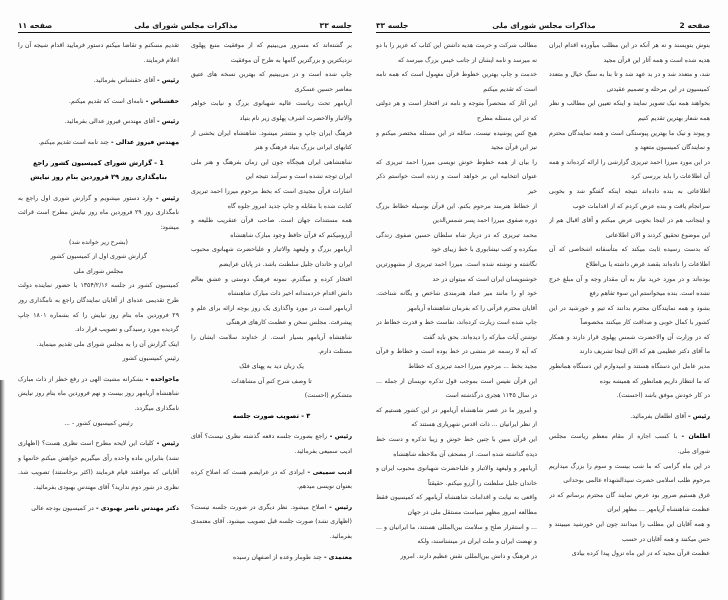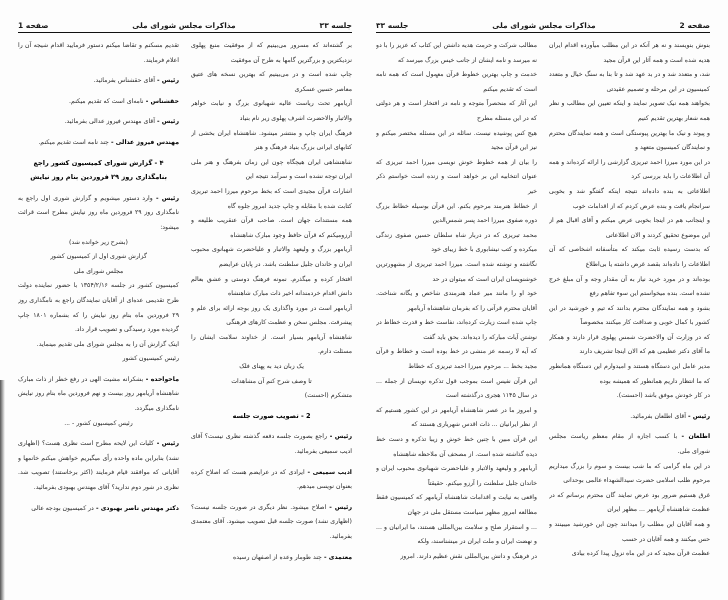--- a/index.html
+++ b/index.html
@@ -48,61 +48,61 @@
 </head>
 <body>
 
 <div class="spread">
 
   <div class="page left">
     <div class="binding-shadow"></div>
     <div class="header">
       <span>جلسه ۳۳</span>
       <span>مذاکرات مجلس شورای ملی</span>
-      <span>صفحه 1</span>
+      <span>صفحه ۱۱</span>
     </div>
     <div class="columns">
       <div class="col" id="lp-r">
           <p><span>بر گشته‌اند که مسرور می‌بینیم که از موفقیت منبع پهلوی نزدیکترین و بزرگترین گامها به طرح آن موفقیت</span></p>
           <p><span>چاپ شده است و در می‌بینیم که بهترین نسخه های عتیق معاصر حسین عسکری</span></p>
           <p><span>آریامهر تحت ریاست عالیه شهبانوی بزرگ و نیابت خواهر والاتبار والاحضرت اشرف پهلوی زیر نام بنیاد</span></p>
           <p><span>فرهنگ ایران چاپ و منتشر میشود. شاهنشاه ایران بخشی از کتابهای ایرانی بزرگ بنیاد فرهنگ و هنر</span></p>
           <p><span>شاهنشاهی ایران هیچگاه چون این زمان بفرهنگ و هنر ملی ایران توجه نشده است و سرآمد نتیجه این</span></p>
           <p><span>اشارات قرآن مجیدی است که بخط مرحوم میرزا احمد تبریزی کتابت شده با مقابله و چاپ جدید امروز جلوه گاه</span></p>
           <p><span>همه مستندات جهان است. صاحب قرآن عنقریب طلیعه و آرزومیکنم که قرآن حافظ وجود مبارک شاهنشاه</span></p>
           <p><span>آریامهر بزرگ و ولیعهد والاتبار و علیاحضرت شهبانوی محبوب ایران و خاندان جلیل سلطنت باشد. در پایان عرایضم</span></p>
           <p><span>افتخار کرده و میگذرم. نمونه فرهنگ دوستی و عشق بعالم دانش اقدام خردمندانه اخیر ذات مبارک شاهنشاه</span></p>
           <p><span>آریامهر است در مورد واگذاری یک روز بوجه ارائه برای علم و پیشرفت. مجلس سخن و عظمت کارهای فرهنگی</span></p>
           <p><span>شاهنشاه آریامهر بسیار است. از خداوند سلامت ایشان را مسئلت دارم.</span></p>
           <p class="center"><span>یک زبان دید به پهنای فلک</span></p>
           <p class="center"><span>تا وصف شرح کنم آن مشاهدات</span></p>
           <p><span>متشکرم (احسنت)</span></p>
           <div class="gap"></div>
-          <p class="heading"><span>2 - تصویب صورت جلسه</span></p>
+          <p class="heading"><span>۳ - تصویب صورت جلسه</span></p>
           <div class="gap"></div>
           <p><span class="spk">رئیس - </span><span>راجع بصورت جلسه دفعه گذشته نظری نیست؟ آقای ادیب سمیعی بفرمائید.</span></p>
           <div class="gap"></div>
           <p><span class="spk">ادیب سمیعی - </span><span>ایرادی که در عرایضم هست که اصلاح کرده بعنوان نویسی میدهم.</span></p>
           <div class="gap"></div>
           <p><span class="spk">رئیس - </span><span>اصلاح میشود. نظر دیگری در صورت جلسه نیست؟ (اظهاری نشد) صورت جلسه قبل تصویب میشود. آقای معتمدی بفرمائید.</span></p>
           <div class="gap"></div>
           <p><span class="spk">معتمدی - </span><span>چند طومار وعده از اصفهان رسیده</span></p>
         </div>
       <div class="col" id="lp-l">
           <p><span>تقدیم مسکنم و تقاضا میکنم دستور فرمایید اقدام شیجه آن را اعلام فرمایند.</span></p>
           <div class="gap"></div>
           <p><span class="spk">رئیس - </span><span>آقای حقشناس بفرمائید.</span></p>
           <div class="gap"></div>
           <p><span class="spk">حقشناس - </span><span>نامه‌ای است که تقدیم میکنم.</span></p>
           <div class="gap"></div>
           <p><span class="spk">رئیس - </span><span>آقای مهندس فیروز عدالی بفرمائید.</span></p>
           <div class="gap"></div>
           <p><span class="spk">مهندس فیروز عدالی - </span><span>چند نامه است تقدیم میکنم.</span></p>
           <div class="gap"></div>
-          <p class="heading"><span>۴ - گزارش شورای کمیسیون کشور راجع بنامگذاری روز ۲۹ فروردین بنام روز نیایش</span></p>
+          <p class="heading"><span>1 - گزارش شورای کمیسیون کشور راجع بنامگذاری روز ۲۹ فروردین بنام روز نیایش</span></p>
           <div class="gap"></div>
           <p><span class="spk">رئیس - </span><span>وارد دستور میشویم و گزارش شوری اول راجع به نامگذاری روز ۲۹ فروردین ماه روز نیایش مطرح است قرائت میشود:</span></p>
           <p class="center"><span>(بشرح زیر خوانده شد)</span></p>
           <p class="center"><span>گزارش شوری اول از کمیسیون کشور</span></p>
           <p class="center"><span>مجلس شورای ملی</span></p>
           <p><span>کمیسیون کشور در جلسه ۱۳۵۴/۲/۱۶ با حضور نماینده دولت طرح تقدیمی عده‌ای از آقایان نمایندگان راجع به نامگذاری روز ۲۹ فروردین ماه بنام روز نیایش را که بشماره ۱۸۰۱ چاپ گردیده مورد رسیدگی و تصویب قرار داد.</span></p>
           <p><span>اینک گزارش آن را به مجلس شورای ملی تقدیم مینماید.</span></p>
           <p><span>رئیس کمیسیون کشور</span></p>
           <div class="gap"></div>
           <p><span class="spk">ماحواحده - </span><span>بشکرانه مشیت الهی در رفع خطر از ذات مبارک شاهنشاه آریامهر روز بیست و نهم فروردین ماه بنام روز نیایش نامگذاری میگردد.</span></p>

